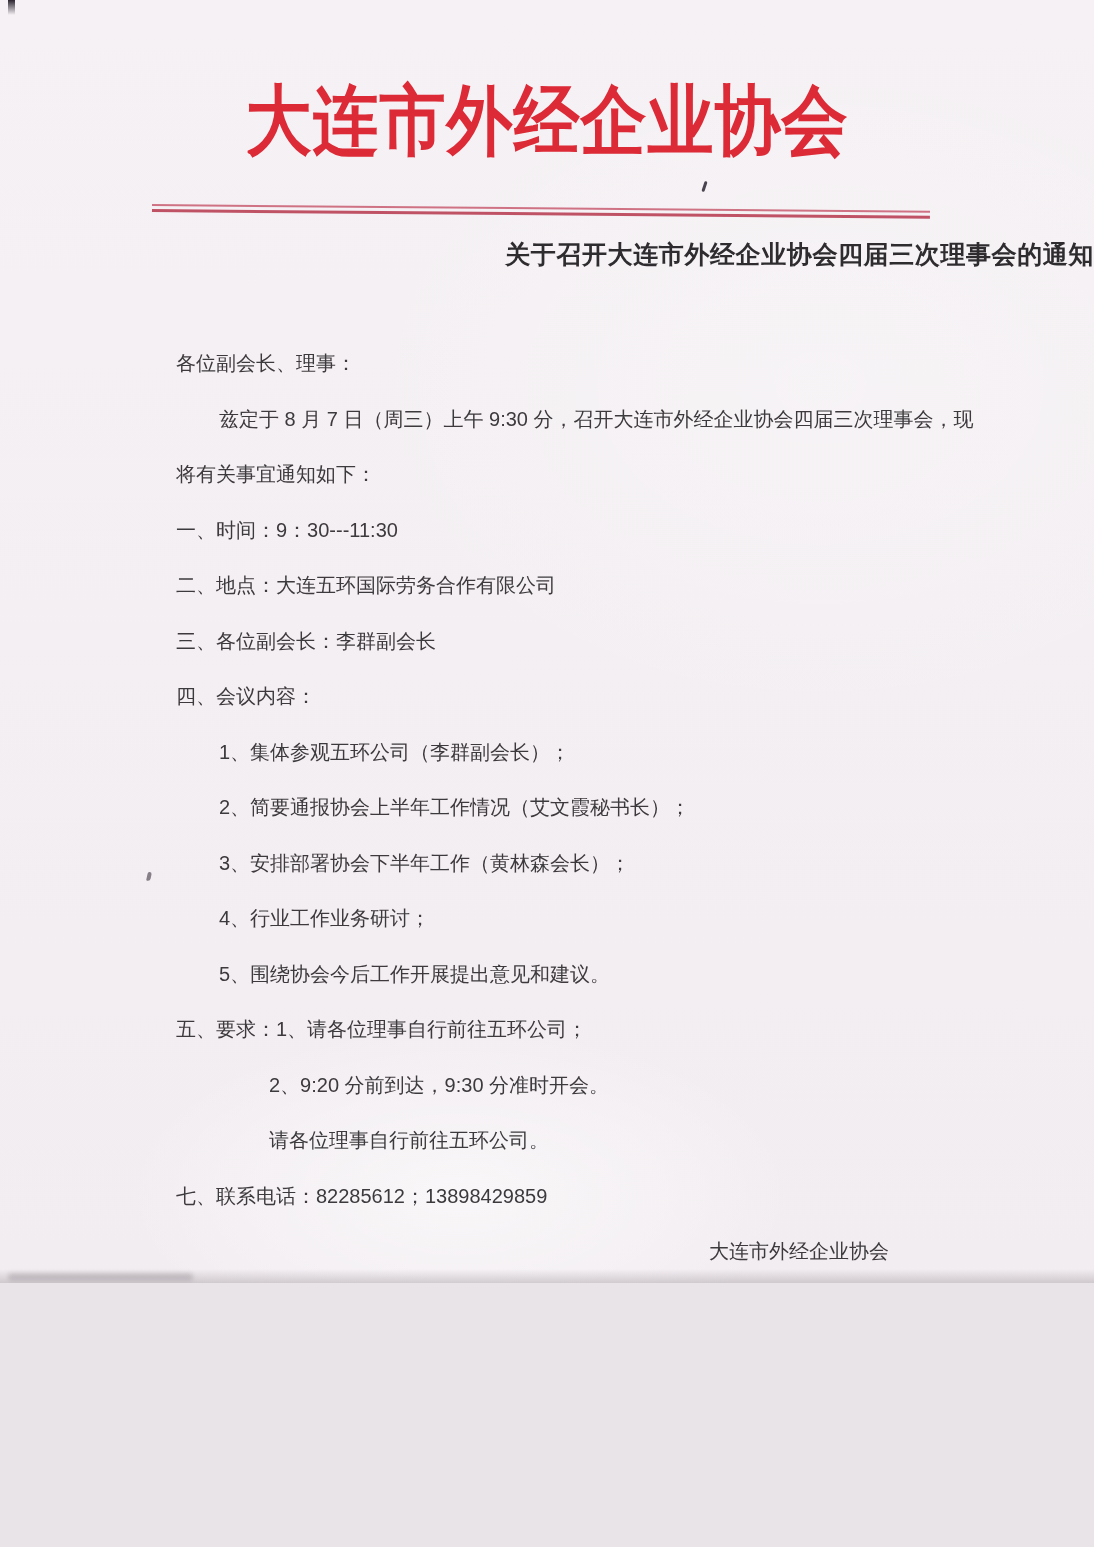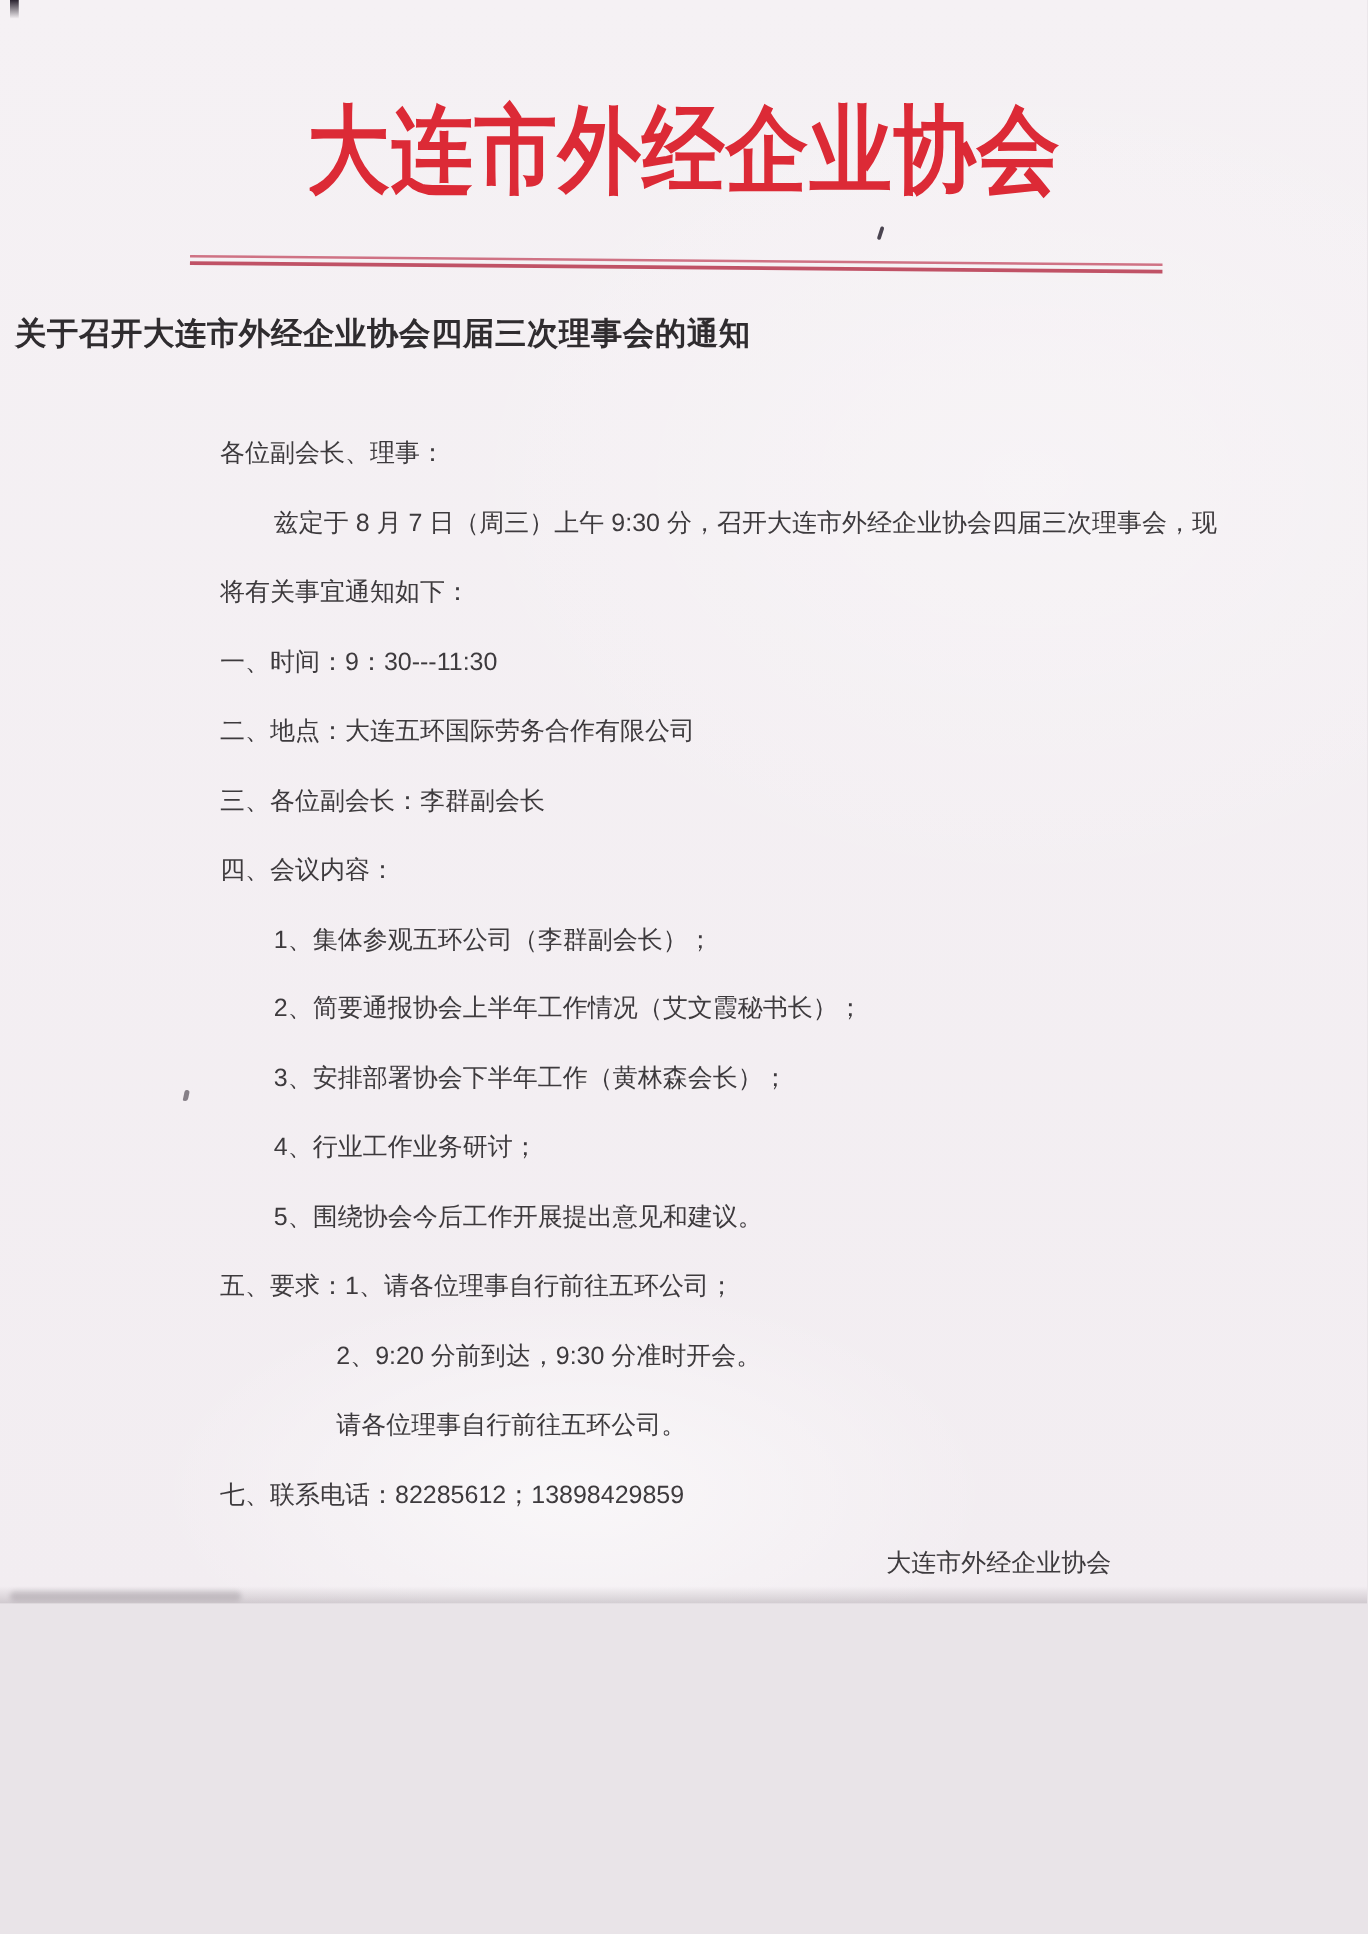--- a/index.html
+++ b/index.html
@@ -42,22 +42,22 @@
     position:absolute;left:703px;top:181px;width:3px;height:11px;
     background:#4a4450;border-radius:2px;
     transform:rotate(18deg);
   }
   .comma-mark{
     position:absolute;left:147px;top:872px;width:4px;height:9px;
     background:#6a636c;border-radius:2px 2px 3px 1px;
     transform:rotate(12deg);opacity:.8;
   }
   .heading{
-    position:absolute;top:238px;left:0;right:0;margin:12px;
-    text-align:left;
+    position:absolute;top:238px;left:0;right:0;margin:0;
+    text-align:right;
     font-family:"Liberation Serif", serif;
     font-weight:bold;
     font-size:25px;
     letter-spacing:0.6px;
     color:#2f2c2f;
     white-space:nowrap;
   }
   .content{
     position:absolute;left:152px;top:336px;width:800px;
     font-size:20px;

